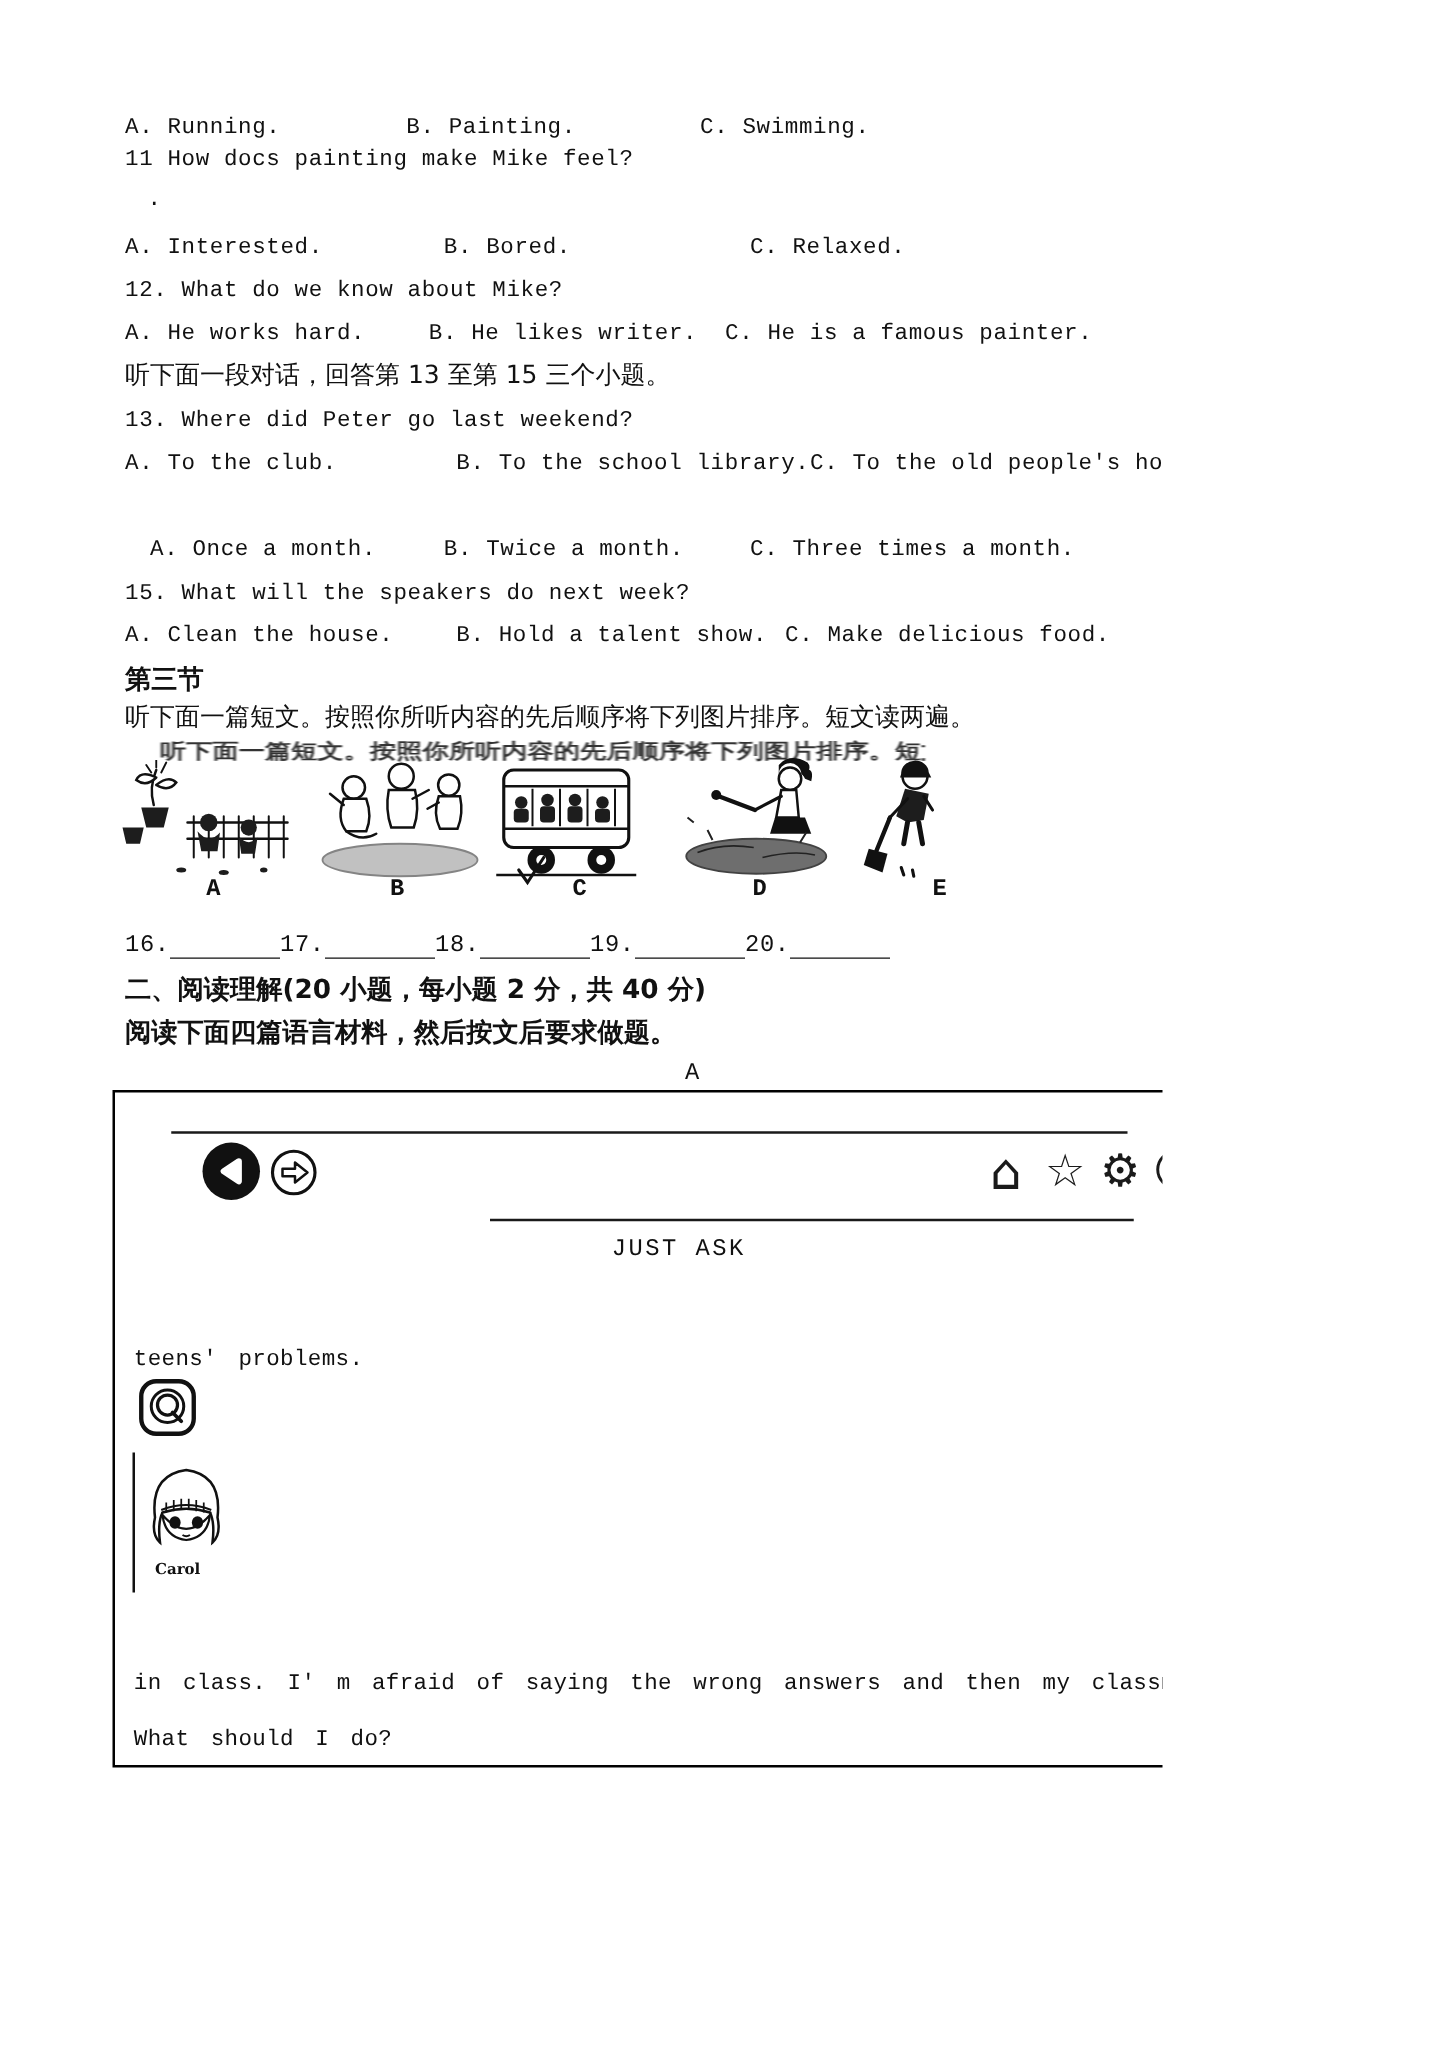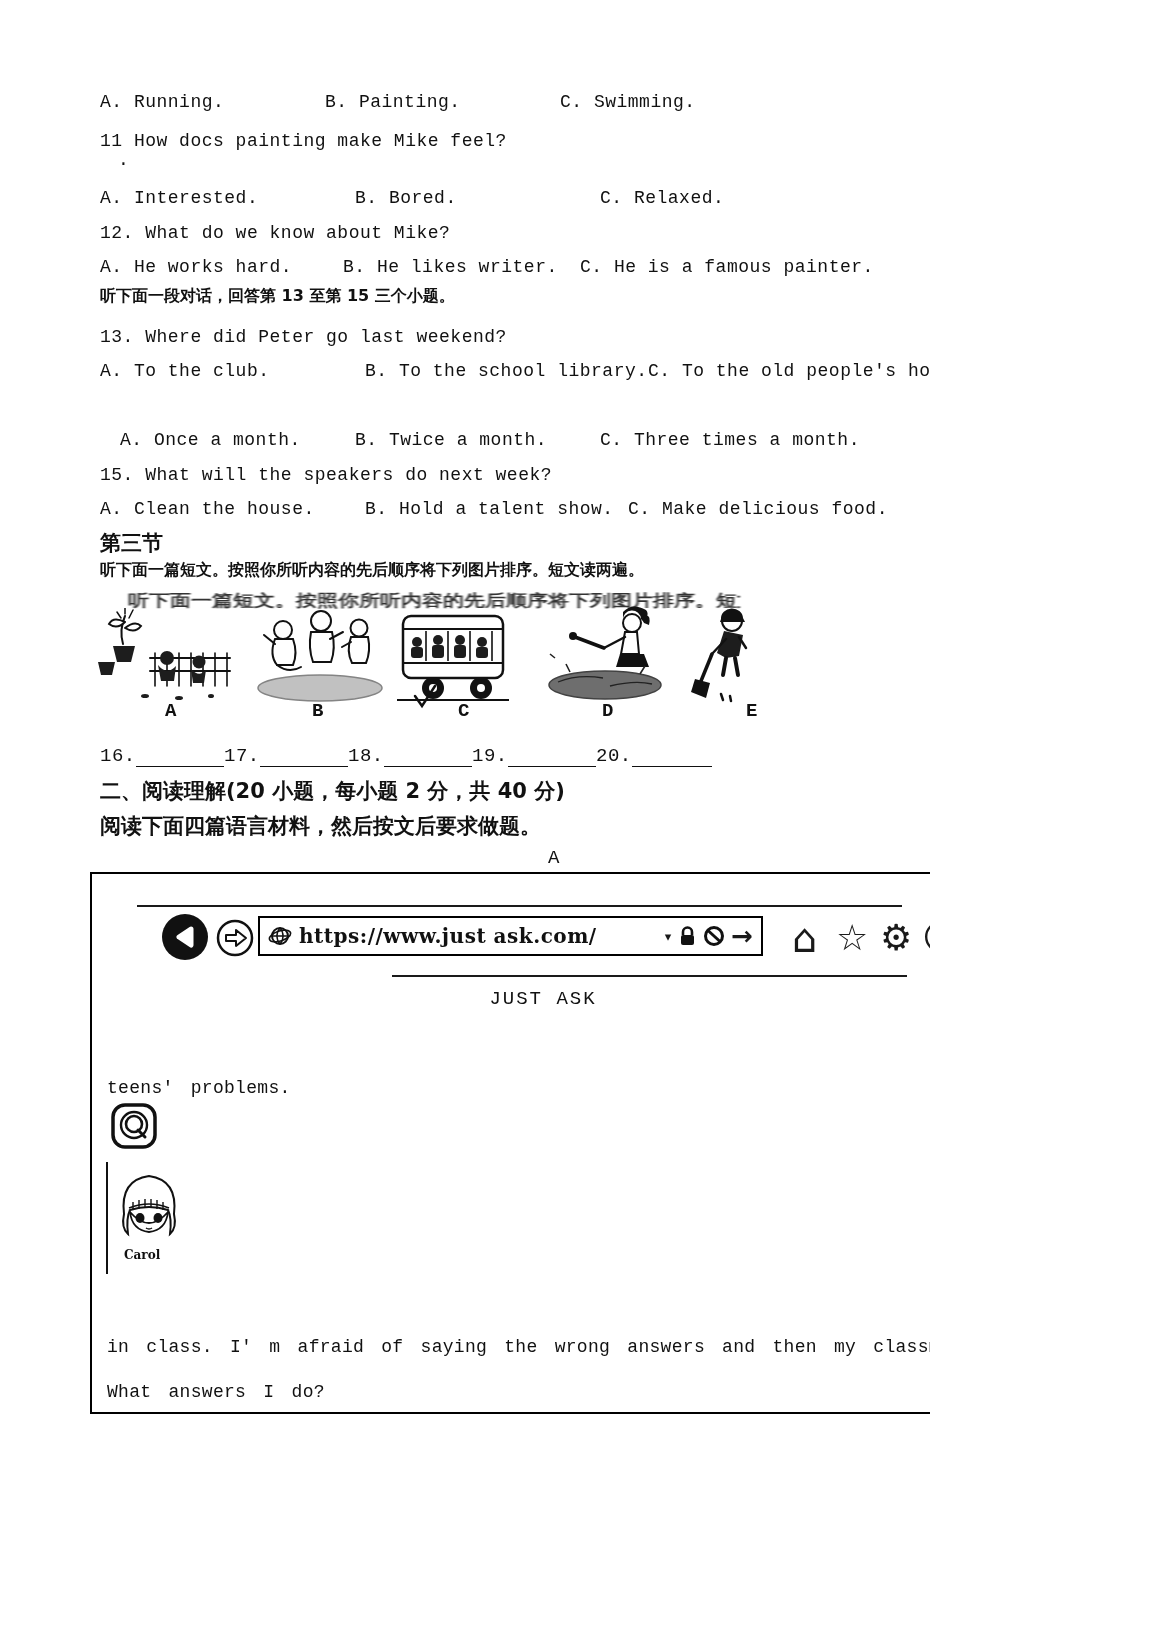--- a/index.html
+++ b/index.html
@@ -1,20 +1,20 @@
 <!DOCTYPE html>
 <html><head>
 <meta charset="utf-8">
 <style>
   html,body{margin:0;padding:0;background:#fff;}
   #page{position:relative;width:930px;height:1638px;background:#fff;overflow:hidden;
         color:#111;font-family:"Liberation Mono","DejaVu Sans Mono",monospace;}
   .abs{position:absolute;}
   .en{font-size:18px;white-space:nowrap;letter-spacing:.5px;}
-  .cn{font-family:"DejaVu Sans","Liberation Sans",sans-serif;font-weight:700;font-size:16px;white-space:nowrap;text-align:right;}
+  .cn{font-family:"DejaVu Sans","Liberation Sans",sans-serif;font-weight:400;font-size:20px;white-space:nowrap;text-align:right;}
   .cnb{font-family:"DejaVu Sans","Liberation Sans",sans-serif;font-weight:700;font-size:21px;white-space:nowrap;}
   .opts{display:flex;}
   .opts span{display:block;white-space:nowrap;}
   .r10 span:nth-child(1){width:225px;} .r10 span:nth-child(2){width:235px;}
   .r11 span:nth-child(1){width:255px;} .r11 span:nth-child(2){width:245px;}
   .r12 span:nth-child(1){width:243px;} .r12 span:nth-child(2){width:237px;}
   .r13 span:nth-child(1){width:265px;} .r13 span:nth-child(2){width:283px;}
   .r14 span:nth-child(1){width:235px;} .r14 span:nth-child(2){width:245px;}
   .r15 span:nth-child(1){width:265px;} .r15 span:nth-child(2){width:263px;}
   .ghost{font-family:"DejaVu Sans","Liberation Sans",sans-serif;font-weight:700;font-size:21px;
@@ -41,21 +41,21 @@
 <body>
 
 <div id="page">
 
   <div class="abs en opts r10" style="left:100px;top:92px;">
     <span>A. Running.</span>
     <span>B. Painting.</span>
     <span>C. Swimming.</span>
   </div>
 
-  <div class="abs en" style="left:100px;top:131px;">11 How docs painting make Mike feel?</div>
+  <div class="abs en" style="left:100px;top:118px;">11 How docs painting make Mike feel?</div>
   <div class="abs en" style="left:118px;top:150px;">.</div>
 
   <div class="abs en opts r11" style="left:100px;top:188px;">
     <span>A. Interested.</span>
     <span>B. Bored.</span>
     <span>C. Relaxed.</span>
   </div>
 
   <div class="abs en" style="left:100px;top:223px;">12. What do we know about Mike?</div>
 
@@ -233,39 +233,20 @@
       </svg>
     </div>
 
     <div class="abs" style="left:124px;top:45px;">
       <svg width="38" height="38" viewBox="0 0 38 38">
         <circle cx="19" cy="19" r="17" fill="#fff" stroke="#111" stroke-width="2.5"></circle>
         <path d="M10,16 h10 v-5 l10,8 l-10,8 v-5 h-10 z" fill="#fff" stroke="#111" stroke-width="2" stroke-linejoin="round"></path>
       </svg>
     </div>
 
-    <div class="urlfield" style="left:166px;top:42px;width:505px;height:40px;">
-      <svg width="24" height="24" viewBox="0 0 24 24" style="margin-right:7px;flex:none;">
-        <circle cx="12" cy="12" r="8" fill="none" stroke="#111" stroke-width="2"></circle>
-        <path d="M5,12 h14 M12,4 a12,12 0 0 1 0,16 M12,4 a12,12 0 0 0 0,16" stroke="#111" stroke-width="1.4" fill="none"></path>
-        <ellipse cx="12" cy="12" rx="11" ry="5" fill="none" stroke="#111" stroke-width="1.6" transform="rotate(-18 12 12)"></ellipse>
-      </svg>
-      <span class="urltext">https://www.just ask.com/</span>
-      <span style="flex:1;"></span>
-      <span class="glyph-icon" style="font-size:13px;margin-right:8px;">▾</span>
-      <svg width="17" height="22" viewBox="0 0 17 22" style="margin-right:7px;flex:none;">
-        <path d="M4,10 v-3 a4.5,4.5 0 0 1 9,0 v3" fill="none" stroke="#111" stroke-width="2.6"></path>
-        <rect x="2" y="10" width="13" height="10" rx="2" fill="#111"></rect>
-      </svg>
-      <svg width="22" height="22" viewBox="0 0 22 22" style="margin-right:6px;flex:none;">
-        <circle cx="11" cy="11" r="8.5" fill="none" stroke="#111" stroke-width="3"></circle>
-        <path d="M5,5.5 l12,11" stroke="#111" stroke-width="3"></path>
-      </svg>
-      <span class="glyph-icon" style="font-size:26px;font-weight:700;">→</span>
-    </div>
 
     <span class="abs glyph-icon" style="left:700px;top:44px;font-size:40px;">⌂</span>
     <span class="abs glyph-icon" style="left:744px;top:46px;font-size:36px;">☆</span>
     <span class="abs glyph-icon" style="left:788px;top:46px;font-size:36px;">⚙</span>
     <span class="abs glyph-icon" style="left:830px;top:46px;font-size:36px;">☺</span>
 
     <div class="hline" style="left:300px;top:101px;width:515px;height:1.6px;"></div>
 
     <div class="abs en" style="left:0;top:114px;width:100%;text-align:center;font-size:19px;letter-spacing:2px;">JUST ASK</div>
 
@@ -288,16 +269,16 @@
         <path d="M17,34 v8 M23,32 v9 M29,31 v9 M35,31 v9 M41,32 v9 M47,34 v8" stroke="#111" stroke-width="1.4"></path>
         <path d="M14,44 q19,22 38,0 q-2,18 -19,20 q-17,-2 -19,-20 z" fill="#fff" stroke="#111" stroke-width="1.8"></path>
         <ellipse cx="24" cy="50" rx="4.5" ry="5" fill="#111"></ellipse>
         <ellipse cx="42" cy="50" rx="4.5" ry="5" fill="#111"></ellipse>
         <path d="M30,60 q3,2 6,0" fill="none" stroke="#111" stroke-width="1.5"></path>
       </svg>
     </div>
     <div class="abs carol-label" style="left:32px;top:374px;">Carol</div>
 
     <div class="boxtext" style="left:15px;top:463px;">in class. I' m afraid of saying the wrong answers and then my classmates will laugh at me.</div>
-    <div class="boxtext" style="left:15px;top:508px;">What answers I do?</div>
+    <div class="boxtext" style="left:15px;top:508px;">What should I do?</div>
   </div>
 
 </div>
 
 </body></html>

